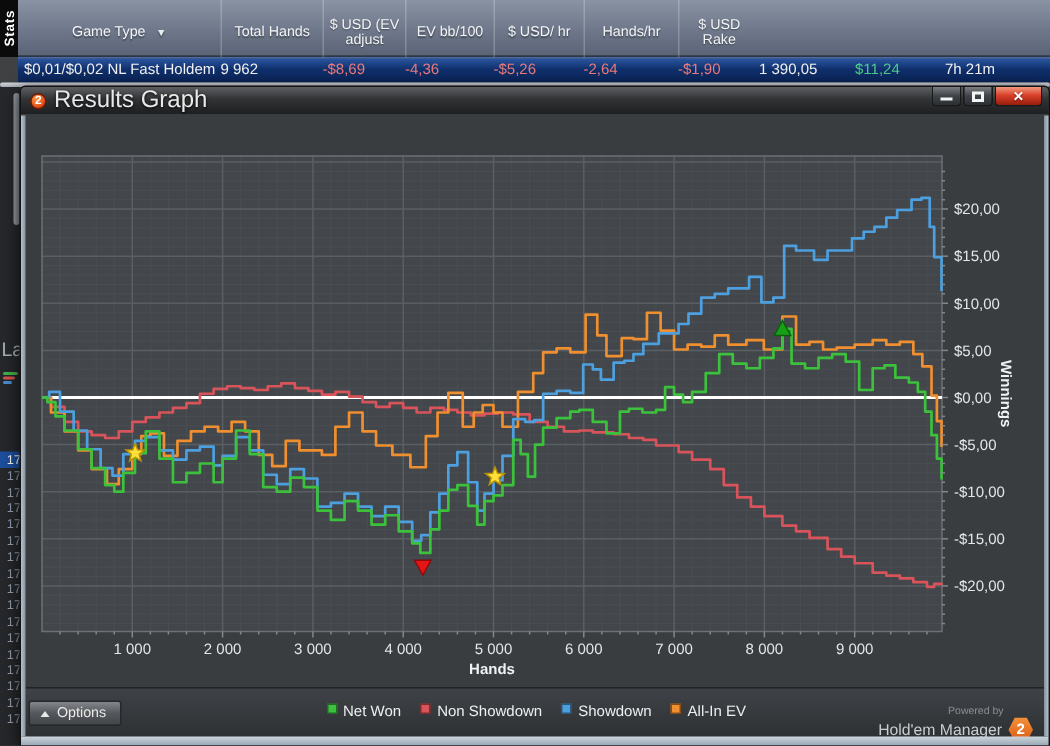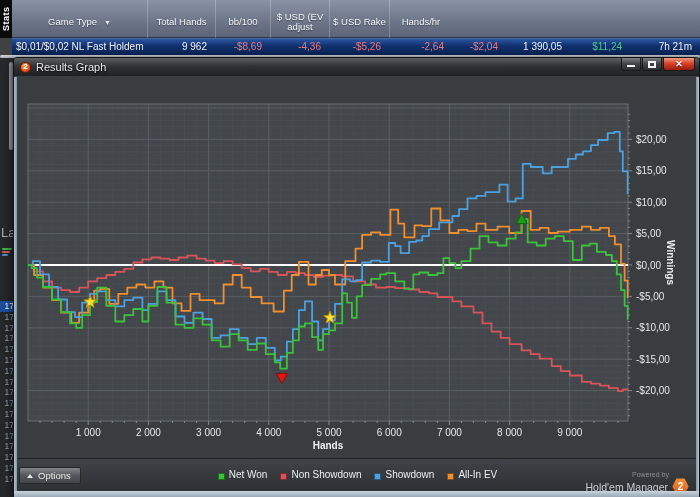--- a/index.html
+++ b/index.html
@@ -16,21 +16,21 @@
     border-bottom:1px solid #2e3542}
   .th{display:flex;align-items:center;justify-content:center;text-align:center;color:#f4f5f7;
     font-size:9.5px;line-height:1.1;border-left:1px solid rgba(255,255,255,.22);padding:12px 2px;
     text-shadow:0 1px 1px rgba(0,0,0,.4)}
   .th:first-child{border-left:none}
   .sort-arrow{font-size:7px;margin-left:7px;color:#e8ebef}
   .tbl-row{position:absolute;left:12px;top:38px;width:688px;height:17px;display:grid;
     grid-template-columns:135px 68px 55px 59px 60px 63px 54px 64px 60px 1fr;
     background:linear-gradient(180deg,#2a55a0 0%,#10306c 45%,#0a2458 100%);
     border-top:1px solid #486ba8}
-  .td{font-size:10px;color:#f2f2f2;text-align:right;padding:2px 8px 0 0;white-space:nowrap;overflow:hidden}
+  .td{font-size:10px;color:#f2f2f2;text-align:left;padding:2px 8px 0 0;white-space:nowrap;overflow:hidden}
   .td:first-child{text-align:right;padding-left:4px}
   .td.neg{color:#ec7a7a}
   .td.pos{color:#4fc98a}
   .hscroll{position:absolute;left:0;top:55px;width:700px;height:3px;background:linear-gradient(180deg,#d6dade,#aab0b8);border-radius:2px}
 
   
   .bg-left{position:absolute;left:0;top:58px;width:13px;height:439px;background:#26282b}
   .bg-scroll{position:absolute;left:9px;top:4px;width:4px;height:88px;background:linear-gradient(90deg,#9aa1a9,#7d858d);border-radius:2px}
   .bg-la{position:absolute;left:1px;top:167px;font-size:13px;color:#aab2ba}
   .bg-icon{position:absolute;left:2px;top:190px;display:flex;flex-direction:column;gap:1px}
@@ -43,21 +43,21 @@
   .bgrow.sel{background:#1d4f9e;color:#fff}
 
   
   .win{position:absolute;left:13px;top:57px;width:687px;height:440px;background:#3a3d40;
     border:1px solid #121212;border-radius:4px 4px 0 0;box-shadow:0 3px 12px rgba(0,0,0,.7)}
   .titlebar{position:absolute;left:0;top:0;right:0;height:18px;border-radius:3px 3px 0 0;
     background:linear-gradient(180deg,#5d5f62 0%,#313335 45%,#1d1f21 100%);
     display:flex;align-items:center;padding-left:6px;gap:5px}
   .hm2-ico{width:11px;height:11px;border-radius:50%;background:radial-gradient(circle at 35% 30%,#ff9a45,#e24a1c 70%,#9c2a08);
     border:1px solid #6e1c04;color:#fff;font-size:8px;font-weight:bold;display:flex;align-items:center;justify-content:center;line-height:1}
-  .title{font-size:11px;color:#e9e9e9;text-shadow:0 1px 2px #000}
+  .title{font-size:16px;color:#e9e9e9;text-shadow:0 1px 2px #000}
   .winbtns{position:absolute;right:4px;top:0;display:flex;gap:1px}
   .wbtn{height:13px;border:1px solid #17191b;border-top:none;border-radius:0 0 3px 3px;
     display:flex;align-items:center;justify-content:center}
   .btn-min,.btn-max{width:20px;background:linear-gradient(180deg,#7a7e83 0%,#3f4347 50%,#2b2f33 100%)}
   .btn-close{width:32px;background:linear-gradient(180deg,#f09a80 0%,#d9422b 45%,#971d0c 100%)}
   .g-min{width:8px;height:2px;background:#f4f4f4;margin-top:4px}
   .g-max{width:8px;height:7px;border:2px solid #f4f4f4}
   .g-x{color:#fff;font-size:9px;font-weight:bold;line-height:1;text-shadow:0 1px 1px #60100a}
 
   .filterbar{position:absolute;left:4px;top:20px;width:679px;height:15px;
@@ -74,21 +74,21 @@
   .tick{font-family:"Liberation Sans",sans-serif;font-size:10px;fill:#e4e6e8}
   .axis-title{font-family:"Liberation Sans",sans-serif;font-size:10px;font-weight:bold;fill:#eff1f3}
 
   .bottombar{position:absolute;left:3px;top:400px;width:681px;height:33px;
     background:linear-gradient(180deg,#3f4246,#2e3134);border-top:1px solid #202224}
   .opt-btn{position:absolute;left:2px;top:8px;height:17px;display:flex;align-items:center;gap:5px;
     padding:0 9px 0 7px;background:linear-gradient(180deg,#83878c 0%,#54585c 50%,#42464a 100%);
     border:1px solid #26282a;border-radius:2px;color:#eceae8;font-size:9.5px}
   .caret{width:0;height:0;border-left:3px solid transparent;border-right:3px solid transparent;border-bottom:4px solid #e8e8e8}
   .legend{position:absolute;left:0;right:0;top:10px;display:flex;justify-content:center;gap:13px}
-  .lg-item{display:flex;align-items:flex-end;gap:4px;color:#eceef0;font-size:10px}
+  .lg-item{display:flex;align-items:flex-start;gap:4px;color:#eceef0;font-size:10px}
   .sw{width:7px;height:7px;display:inline-block;border:1px solid rgba(0,0,0,.45)}
   .brand{position:absolute;right:9px;top:12px;text-align:right}
   .powered{display:block;font-size:7px;color:#8a8f94;padding-right:20px}
   .brandrow{display:flex;align-items:center;gap:4px;justify-content:flex-end}
   .brandname{font-size:10.5px;color:#c9cdd1}
   .hexa{width:17px;height:17px;background:linear-gradient(180deg,#f5913a,#d85a15);
     clip-path:polygon(26% 3%,74% 3%,98% 50%,74% 97%,26% 97%,2% 50%);
     color:#fff;font-size:10px;font-weight:bold;display:flex;align-items:center;justify-content:center}
 
   .win-bottom-frame{position:absolute;left:0;right:0;top:433px;height:7px;background:linear-gradient(180deg,#ccd5dc,#8fa0ad)}
@@ -103,40 +103,43 @@
   <div class="stats-tab">Stats</div>
   <div class="tbl-header">
       <div class="th">
         <span>Game Type</span>
         <span class="sort-arrow">▼</span>
       </div>
       <div class="th">
         <span>Total Hands</span>
       </div>
       <div class="th">
-        <span>bb/100</span>
-      </div>
-      <div class="th">
         <span>$ USD (EV adjust</span>
       </div>
       <div class="th">
+        <span>EV bb/100</span>
+      </div>
+      <div class="th">
+        <span>$ USD/ hr</span>
+      </div>
+      <div class="th">
+        <span>Hands/hr</span>
+      </div>
+      <div class="th">
         <span>$ USD Rake</span>
-      </div>
-      <div class="th">
-        <span>Hands/hr</span>
       </div>
     </div>
   <div class="tbl-row">
       <div class="td plain">$0,01/$0,02 NL Fast Holdem</div>
       <div class="td plain">9 962</div>
       <div class="td neg">-$8,69</div>
       <div class="td neg">-4,36</div>
       <div class="td neg">-$5,26</div>
       <div class="td neg">-2,64</div>
-      <div class="td neg">-$2,04</div>
+      <div class="td neg">-$1,90</div>
       <div class="td plain">1 390,05</div>
       <div class="td pos">$11,24</div>
       <div class="td plain">7h 21m</div>
     </div>
   <div class="hscroll"></div>
 
   <div class="bg-left">
     <div class="bg-scroll"></div>
     <div class="bg-la">La</div>
     <div class="bg-icon">

